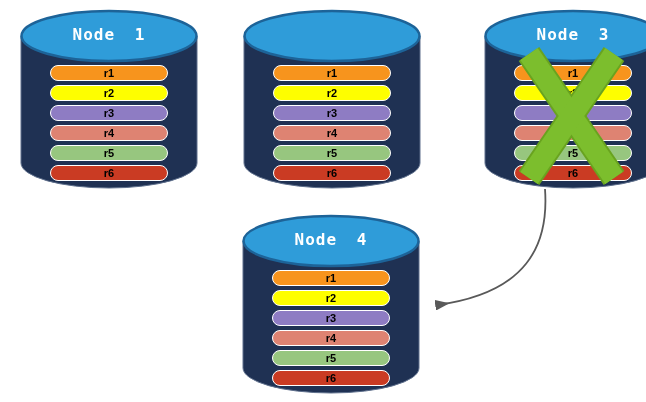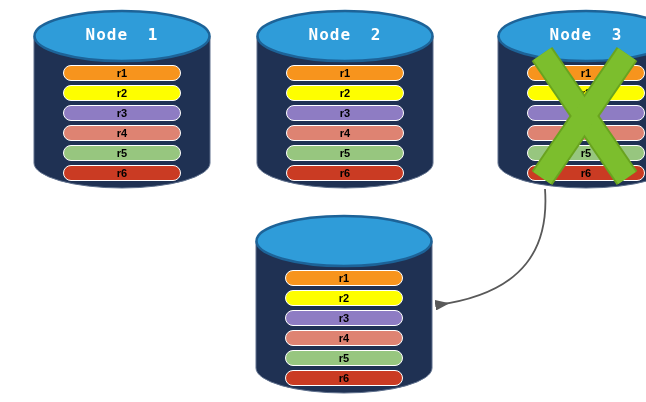--- a/index.html
+++ b/index.html
@@ -7,21 +7,21 @@
     width: 646px; height: 402px;
     background: #ffffff;
     position: relative;
     overflow: hidden;
     font-family: "Liberation Sans", sans-serif;
   }
   .canvas { position: absolute; inset: 0; }
 
   .node {
     position: absolute;
-    width: 178px; height: 184px; margin-left: 13px;
+    width: 178px; height: 184px;
   }
   .node svg.cyl { position: absolute; inset: 0; z-index: 1; }
 
   .node-title {
     position: absolute;
     top: 19px; left: 0; right: 0;
     z-index: 3;
     text-align: center;
     color: #ffffff;
     font: bold 16px "DejaVu Sans Mono", monospace;
@@ -76,21 +76,20 @@
       <div class="bar" style="background-color: rgb(151, 198, 127);">r5</div>
       <div class="bar" style="background-color: rgb(202, 59, 35);">r6</div>
     </div>
   </div>
 
   <div class="node" style="left:243px; top:6px;">
     <svg class="cyl" viewBox="0 0 178 184">
       <path d="M1,30 L1,157 A88,25 0 0 0 177,157 L177,30 Z" stroke-width="1" fill="#1f3153" stroke="#5e6f8c"></path>
       <ellipse cx="89" cy="30" rx="87.5" ry="25" stroke-width="2.5" fill="#2f9cd9" stroke="#1d6398"></ellipse>
     </svg>
-    <div class="node-title">Node 2</div>
     <div class="bars">
       <div class="bar" style="background-color: rgb(247, 148, 29);">r1</div>
       <div class="bar" style="background-color: rgb(254, 254, 0);">r2</div>
       <div class="bar" style="background-color: rgb(142, 124, 195);">r3</div>
       <div class="bar" style="background-color: rgb(222, 131, 114);">r4</div>
       <div class="bar" style="background-color: rgb(151, 198, 127);">r5</div>
       <div class="bar" style="background-color: rgb(202, 59, 35);">r6</div>
     </div>
   </div>
 
@@ -114,20 +113,21 @@
       <line x1="45" y1="48" x2="130" y2="172" stroke-width="21" stroke="#7cbe2d"></line>
       <line x1="130" y1="48" x2="45" y2="172" stroke-width="21" stroke="#7cbe2d"></line>
     </svg>
   </div>
 
   <div class="node" style="left:242px; top:211px;">
     <svg class="cyl" viewBox="0 0 178 184">
       <path d="M1,30 L1,157 A88,25 0 0 0 177,157 L177,30 Z" stroke-width="1" fill="#1f3153" stroke="#5e6f8c"></path>
       <ellipse cx="89" cy="30" rx="87.5" ry="25" stroke-width="2.5" fill="#2f9cd9" stroke="#1d6398"></ellipse>
     </svg>
+    <div class="node-title">Node 4</div>
     <div class="bars">
       <div class="bar" style="background-color: rgb(247, 148, 29);">r1</div>
       <div class="bar" style="background-color: rgb(254, 254, 0);">r2</div>
       <div class="bar" style="background-color: rgb(142, 124, 195);">r3</div>
       <div class="bar" style="background-color: rgb(222, 131, 114);">r4</div>
       <div class="bar" style="background-color: rgb(151, 198, 127);">r5</div>
       <div class="bar" style="background-color: rgb(202, 59, 35);">r6</div>
     </div>
   </div>
 

